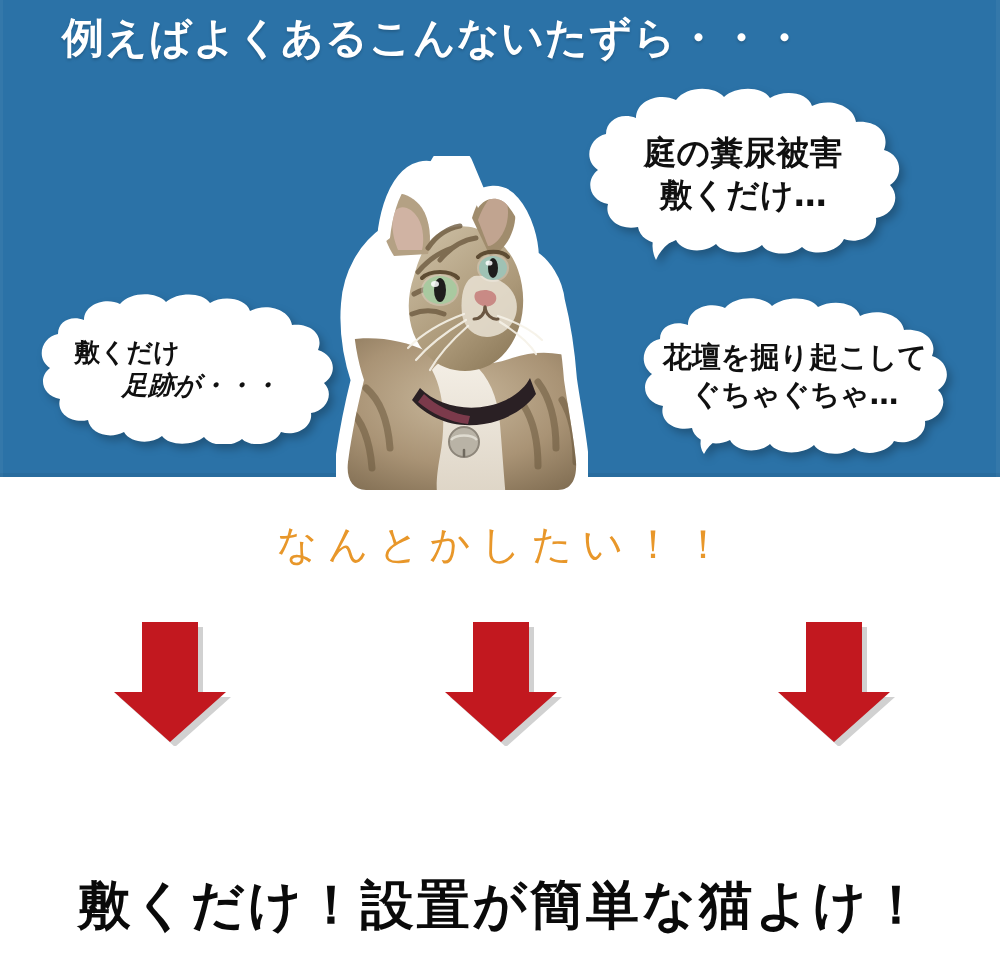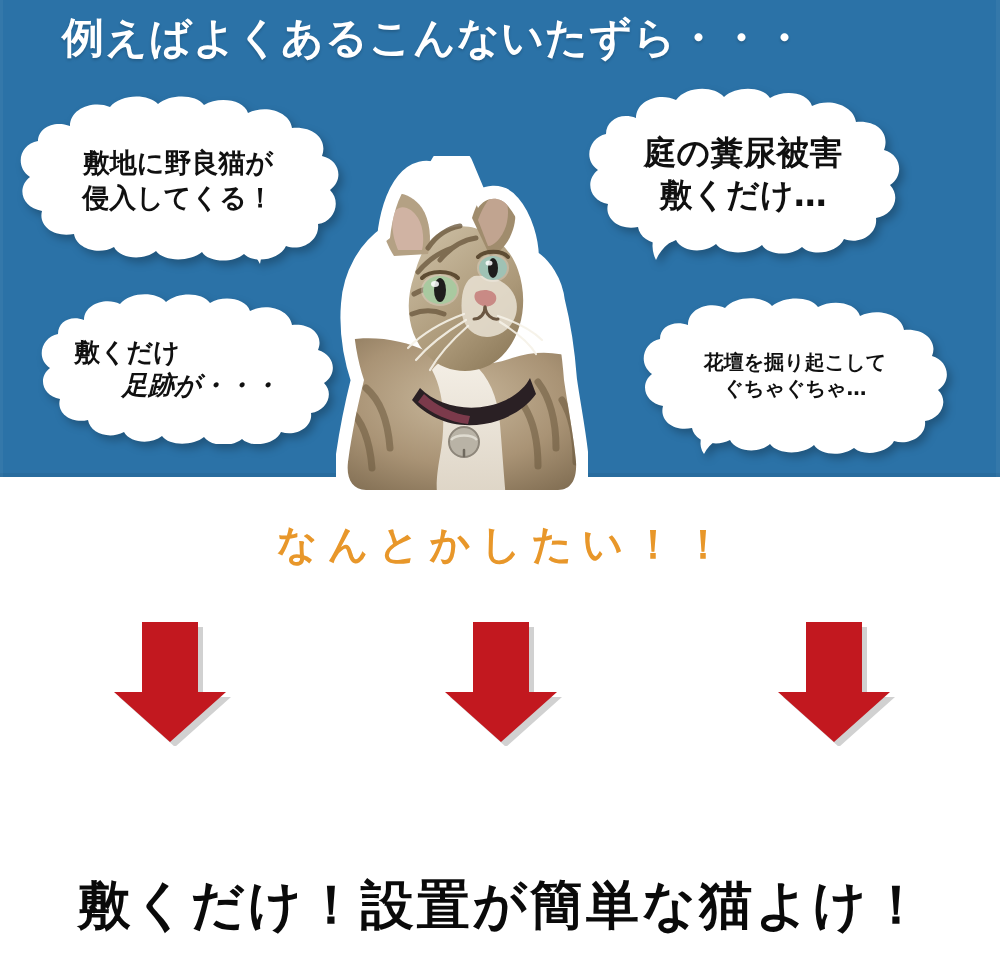--- a/index.html
+++ b/index.html
@@ -93,42 +93,42 @@
   #bubble-stray .bubble-text     { font-size: 27px; padding-bottom: 16px; }
 
   #bubble-feces     { left: 578px; top: 88px;  width: 330px; height: 172px; }
   #bubble-feces .bubble-text     { font-size: 33px; padding-bottom: 20px; padding-right: 6px;}
 
   #bubble-paw       { left: 28px;  top: 294px; width: 320px; height: 150px; }
   #bubble-paw .bubble-text       { font-size: 26px; padding-bottom: 18px; align-items: flex-start; padding-left: 46px;}
   #bubble-paw .bubble-line.l2    { margin-left: 48px; font-style: italic; }
 
   #bubble-flowerbed { left: 630px; top: 298px; width: 330px; height: 156px; }
-  #bubble-flowerbed .bubble-text { font-size: 20px; padding-bottom: 20px; text-align: right; }
+  #bubble-flowerbed .bubble-text { font-size: 29px; padding-bottom: 20px; text-align: right; }
 
   
   .cat-wrap {
     position: absolute;
     left: 336px;
     top: 156px;
     width: 252px;
     height: 334px;
   }
   .cat-svg { display: block; }
 
   
   .slogan {
     position: absolute;
     left: 0;
     top: 517px;
     width: 1000px;
     text-align: center;
     color: #e8972a;
     font-size: 40px;
-    font-weight: 700;
+    font-weight: 400;
     letter-spacing: 10px;
     text-indent: 10px;
     white-space: nowrap;
   }
 
   
   .arrows {
     position: absolute;
     left: 0;
     top: 618px;
@@ -163,50 +163,20 @@
 </style>
 </head>
 <body>
 
 <div id="page">
 
   <div class="hero-panel">
 
     <div class="hero-title">例えばよくあるこんないたずら・・・</div>
 
-    <div class="bubble" id="bubble-stray">
-      <svg class="bubble-svg" width="340" height="170" viewBox="0 0 340 170">
-        <path fill="#ffffff" d="
-          M 62 30
-          C 62 12, 86 4, 102 11
-          C 112 -2, 140 -3, 150 8
-          C 162 -2, 188 -2, 196 9
-          C 210 0, 236 3, 240 17
-          C 258 8, 282 16, 284 32
-          C 306 30, 320 44, 314 60
-          C 332 64, 336 84, 322 94
-          C 334 106, 326 126, 310 128
-          C 312 144, 294 156, 278 150
-          C 272 164, 246 168, 236 158
-          C 224 168, 200 166, 194 156
-          C 182 166, 156 166, 148 155
-          C 136 165, 112 163, 106 151
-          C 90 160, 68 152, 66 138
-          C 46 142, 30 130, 34 115
-          C 14 112, 8 92, 22 81
-          C 6 70, 12 48, 30 45
-          C 30 32, 46 24, 62 30
-          Z"></path>
-        <path fill="#ffffff" d="M 236 136 C 248 142, 256 152, 252 168 C 246 156, 236 150, 224 148 Z"></path>
-      </svg>
-      <div class="bubble-text">
-        <span class="bubble-line l1">敷地に野良猫が</span>
-        <span class="bubble-line l2">侵入してくる！</span>
-      </div>
-    </div>
 
     <div class="bubble" id="bubble-feces">
       <svg class="bubble-svg" width="330" height="172" viewBox="0 0 330 172">
         <path fill="#ffffff" d="
           M 58 30
           C 58 12, 82 4, 98 12
           C 108 -2, 136 -3, 146 9
           C 158 -2, 184 -2, 192 10
           C 206 1, 230 4, 234 18
           C 252 9, 276 18, 278 34

